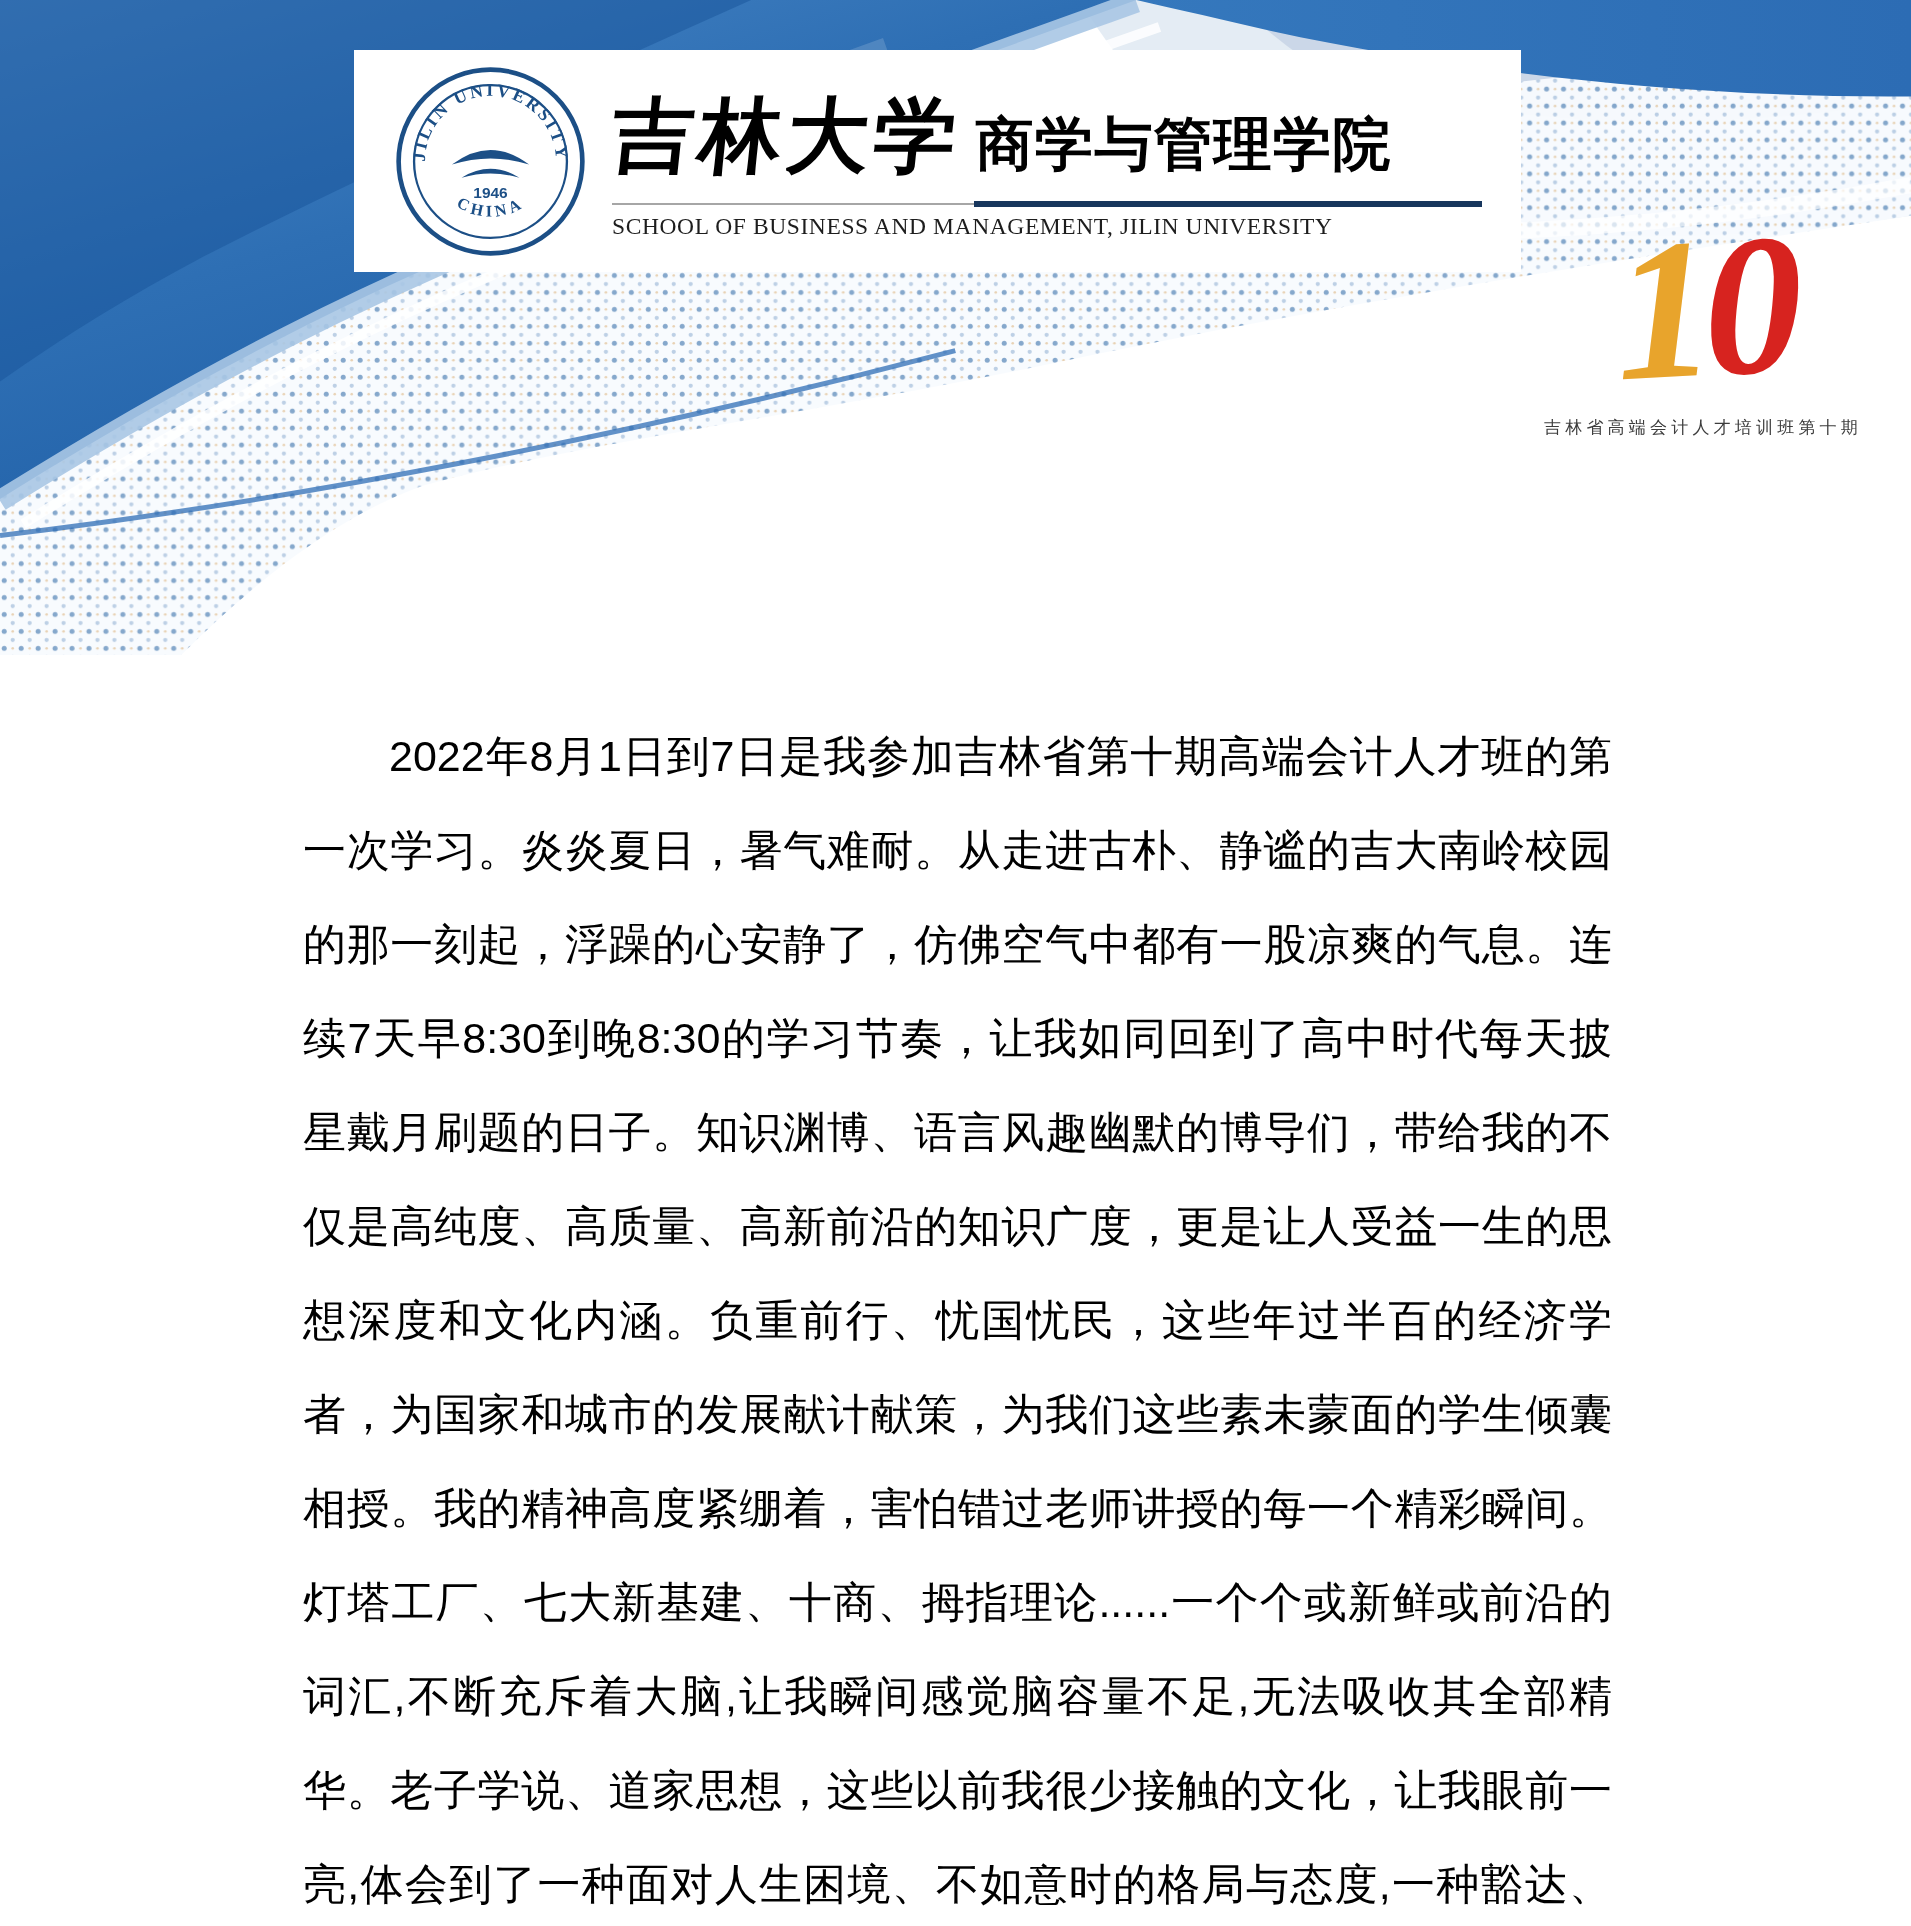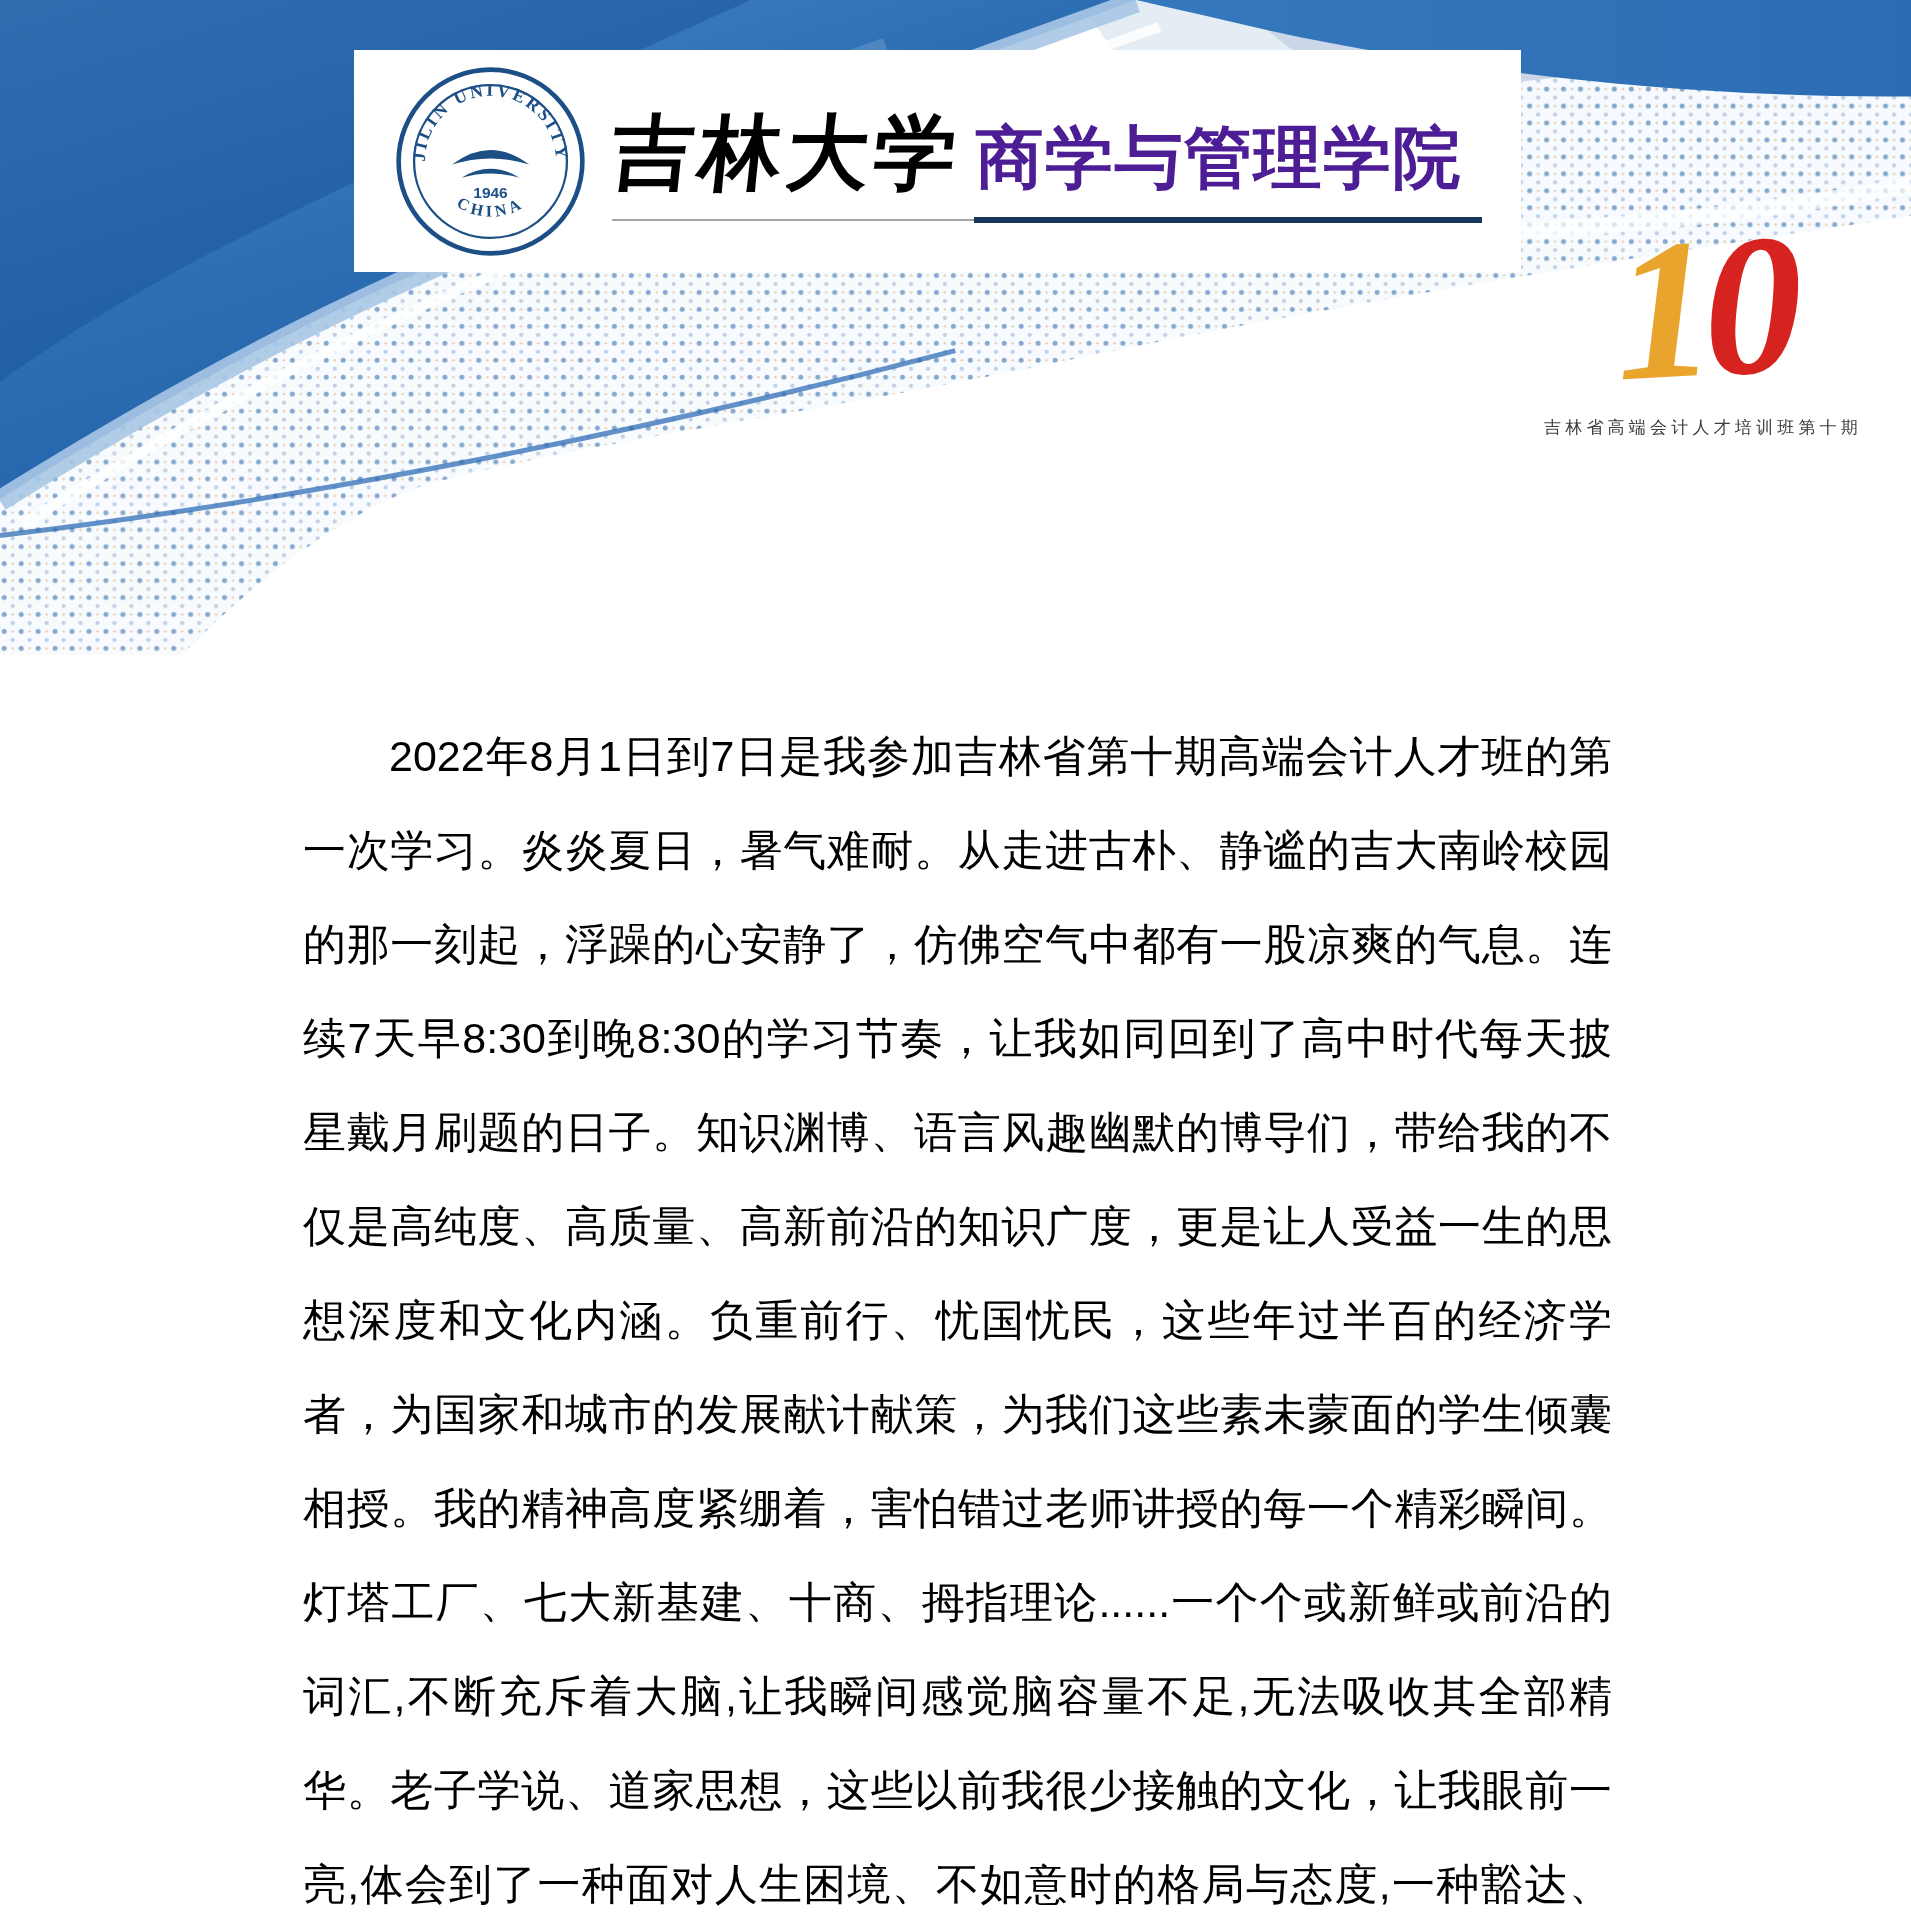--- a/index.html
+++ b/index.html
@@ -15,21 +15,21 @@
     position:absolute;left:354px;top:50px;width:1167px;height:222px;
     background:#ffffff;z-index:2;display:flex;align-items:center;
   }
   .seal{margin-left:40px;flex:0 0 auto;}
   .header-text{margin-left:25px;display:flex;flex-direction:column;}
   .cn-line{display:flex;align-items:baseline;gap:14px;white-space:nowrap;}
   .uni-cn{
     font-size:82px;font-weight:700;color:#000;letter-spacing:5.4px;
     transform:skewX(-6deg);font-family:"Liberation Serif", serif;
   }
-  .school-cn{font-size:68px;font-weight:900;color:#4c1d95;letter-spacing:1.5px;}
+  .school-cn{font-size:58px;font-weight:900;color:#000000;letter-spacing:1.5px;}
   .divider{margin-top:8.5px;height:6.2px;width:871px;display:flex;align-items:center;}
   .d-gray{display:inline-block;width:362px;height:2.3px;background:#a6a6a6;}
   .d-navy{display:inline-block;width:508px;height:6.2px;background:#17365d;}
   .en-line{
     margin-top:6.2px;font-family:"Liberation Serif", serif;font-size:23.5px;color:#1d1d1d;
     letter-spacing:0.6px;white-space:nowrap;
   }
 
   
   .badge{position:absolute;left:1514px;top:208px;width:378px;z-index:2;text-align:center;}
@@ -114,20 +114,21 @@
     </svg>
     <div class="header-text">
       <div class="cn-line">
         <span class="uni-cn">吉林大学</span>
         <span class="school-cn">商学与管理学院</span>
       </div>
       <div class="divider">
         <span class="d-gray"></span>
         <span class="d-navy"></span>
       </div>
+      <div class="en-line">SCHOOL OF BUSINESS AND MANAGEMENT, JILIN UNIVERSITY</div>
     </div>
   </div>
 
   <div class="badge">
     <div class="badge-num">10</div>
     <div class="badge-caption">吉林省高端会计人才培训班第十期</div>
   </div>
 
   <div class="body-text">
       <p>2022年8月1日到7日是我参加吉林省第十期高端会计人才班的第一次学习。炎炎夏日，暑气难耐。从走进古朴、静谧的吉大南岭校园的那一刻起，浮躁的心安静了，仿佛空气中都有一股凉爽的气息。连续7天早8:30到晚8:30的学习节奏，让我如同回到了高中时代每天披星戴月刷题的日子。知识渊博、语言风趣幽默的博导们，带给我的不仅是高纯度、高质量、高新前沿的知识广度，更是让人受益一生的思想深度和文化内涵。负重前行、忧国忧民，这些年过半百的经济学者，为国家和城市的发展献计献策，为我们这些素未蒙面的学生倾囊相授。我的精神高度紧绷着，害怕错过老师讲授的每一个精彩瞬间。灯塔工厂、七大新基建、十商、拇指理论......一个个或新鲜或前沿的词汇,不断充斥着大脑,让我瞬间感觉脑容量不足,无法吸收其全部精华。老子学说、道家思想，这些以前我很少接触的文化，让我眼前一亮,体会到了一种面对人生困境、不如意时的格局与态度,一种豁达、潇洒、超然的思想境界。</p>

